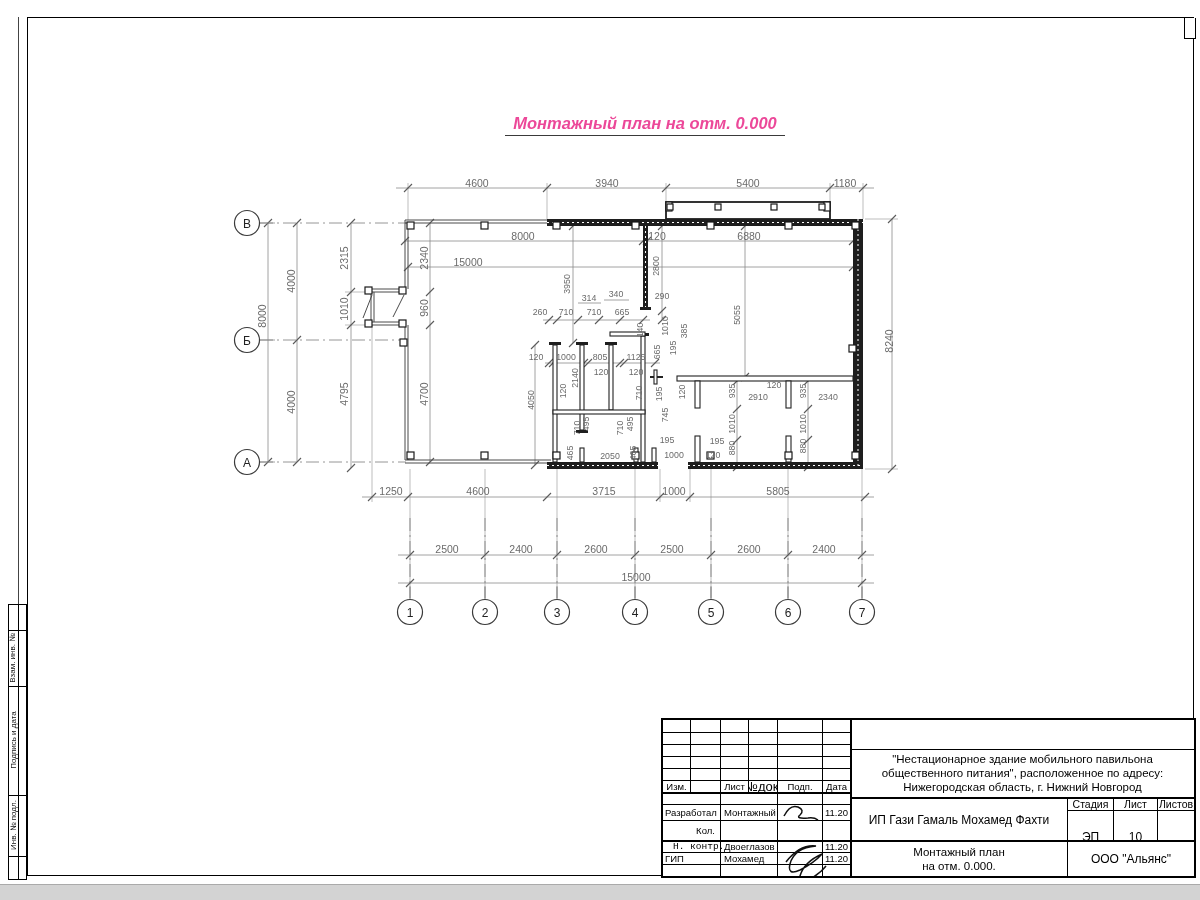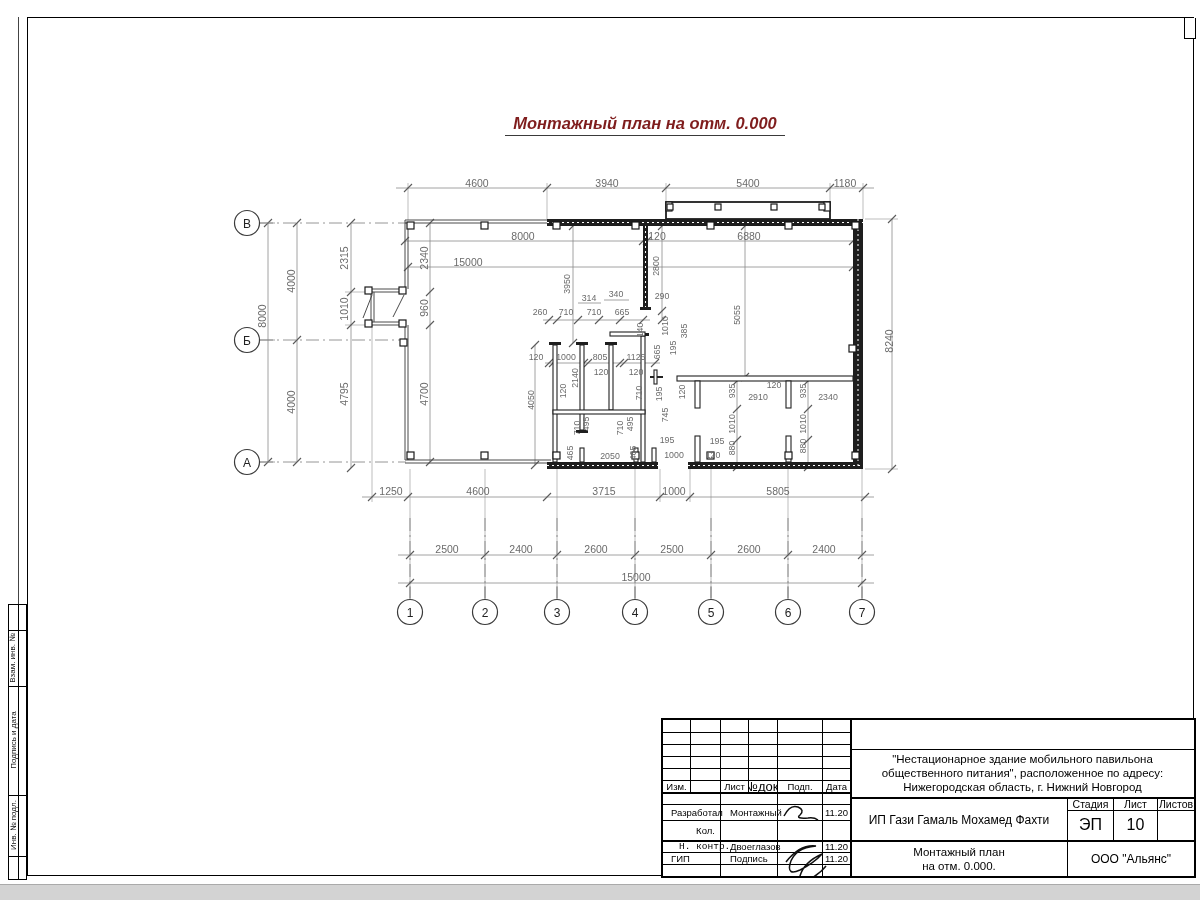--- a/index.html
+++ b/index.html
@@ -9,21 +9,21 @@
   
   #sheet-edge{left:18px;top:17px;width:1px;height:861px;background:#444;}
   #frame{left:27px;top:17px;width:1167px;height:859px;border:1.6px solid #000;box-sizing:border-box;}
   #corner-box{left:1184px;top:18px;width:12px;height:21px;border:1.4px solid #000;border-top:none;box-sizing:border-box;background:#fff;}
   #bottom-strip{left:0;top:884px;width:1200px;height:16px;background:#d3d3d3;border-top:1px solid #aaa;}
   
   .vs-cell{border:1.2px solid #000;box-sizing:border-box;background:#fff;}
   .vs-label{font-size:8px;color:#111;text-align:center;white-space:nowrap;transform:rotate(-90deg);}
   
   #draw-title{left:505px;top:114px;width:280px;text-align:center;font-size:16.5px;font-style:italic;
-              font-weight:600;color:#7f1d1d;border-bottom:1.5px solid #3a3a3a;padding-bottom:2px;}
+              font-weight:600;color:#ec4899;border-bottom:1.5px solid #3a3a3a;padding-bottom:2px;}
   
   #plan{left:0;top:0;}
   .dl{stroke:#8b8b8b;stroke-width:0.8;}
   .tk{stroke:#5a5a5a;stroke-width:1.1;}
   .ex{stroke:#a0a0a0;stroke-width:0.7;}
   .dd{stroke:#7c7c7c;stroke-width:0.8;stroke-dasharray:13 4 2 4;}
   .dim{font-size:10.5px;fill:#6b6b6b;text-anchor:middle;dominant-baseline:central;}
   .dim.sm{font-size:8.8px;}
   .axl{font-size:12px;fill:#222;text-anchor:middle;dominant-baseline:central;}
   .thin{stroke:#4a4a4a;stroke-width:1;fill:none;}
@@ -38,22 +38,22 @@
   .ln{position:absolute;background:#000;}
   .tb-txt{position:absolute;color:#000;overflow:hidden;}
   .c{display:flex;align-items:center;justify-content:center;text-align:center;}
   #tb-doc{font-size:17px;letter-spacing:0.5px;}
   #tb-desc{font-size:11.5px;line-height:14px;}
   #tb-client{font-size:12px;}
   #tb-sub{font-size:11.5px;line-height:14px;white-space:pre-line;}
   #tb-comp{font-size:12px;}
   .hdr{font-size:9.5px;}
   .hdr.tiny{font-size:13px;}
-  .role{font-size:9.5px;padding-left:8px;display:flex;align-items:center;}
-  .stv{font-size:16px;}
+  .role{font-size:9.5px;padding-left:2px;display:flex;align-items:center;}
+  .stv{font-size:12px;margin-top:12px;}
 </style>
 </head>
 <body>
 
 <div class="abs" id="sheet-edge"></div>
 <div class="abs" id="frame"></div>
 <div class="abs" id="corner-box"></div>
 <div class="abs" id="bottom-strip"></div>
 
 <div class="abs vs-cell" style="left:8px;top:604px;width:19px;height:276px;"></div>
@@ -418,21 +418,21 @@
   <div class="tb-txt c hdr" style="left:115px;top:60px;width:44px;height:12px;">Подп.</div>
   <div class="tb-txt c hdr" style="left:160px;top:60px;width:27px;height:12px;">Дата</div>
 
   <div class="tb-txt role" style="left:0;top:84px;width:57px;height:16px;">Разработал</div>
   <div class="tb-txt role" style="left:59px;top:84px;width:55px;height:16px;">Монтажный</div>
   <div class="tb-txt c hdr" style="left:160px;top:84px;width:27px;height:16px;">11.20</div>
   <div class="tb-txt role" style="left:8px;top:120px;width:57px;height:12px;font-family:Liberation Mono, monospace;">Н. контр.</div>
   <div class="tb-txt role" style="left:59px;top:120px;width:55px;height:12px;">Двоеглазов</div>
   <div class="tb-txt c hdr" style="left:160px;top:120px;width:27px;height:12px;">11.20</div>
   <div class="tb-txt role" style="left:0;top:132px;width:57px;height:12px;">ГИП</div>
-  <div class="tb-txt role" style="left:59px;top:132px;width:55px;height:12px;">Подпись</div>
+  <div class="tb-txt role" style="left:59px;top:132px;width:55px;height:12px;">Мохамед</div>
   <div class="tb-txt c hdr" style="left:160px;top:132px;width:27px;height:12px;">11.20</div>
 
   <div class="tb-txt c" id="tb-desc" style="left:190px;top:29px;width:339px;height:48px;">"Нестационарное здание мобильного павильона общественного питания", расположенное по адресу: Нижегородская область, г. Нижний Новгород</div>
   <div class="tb-txt c" id="tb-client" style="left:188px;top:79px;width:216px;height:41px;">ИП Гази Гамаль Мохамед Фахти</div>
   <div class="tb-txt c hdr" style="left:405px;top:77px;width:45px;height:13px;font-size:10.5px;">Стадия</div>
   <div class="tb-txt c hdr" style="left:451px;top:77px;width:43px;height:13px;font-size:10.5px;">Лист</div>
   <div class="tb-txt c hdr" style="left:495px;top:77px;width:36px;height:13px;font-size:10.5px;">Листов</div>
   <div class="tb-txt c stv" style="left:405px;top:90px;width:45px;height:30px;">ЭП</div>
   <div class="tb-txt c stv" style="left:451px;top:90px;width:43px;height:30px;">10</div>
   <div class="tb-txt c stv" style="left:495px;top:90px;width:36px;height:30px;"></div>

